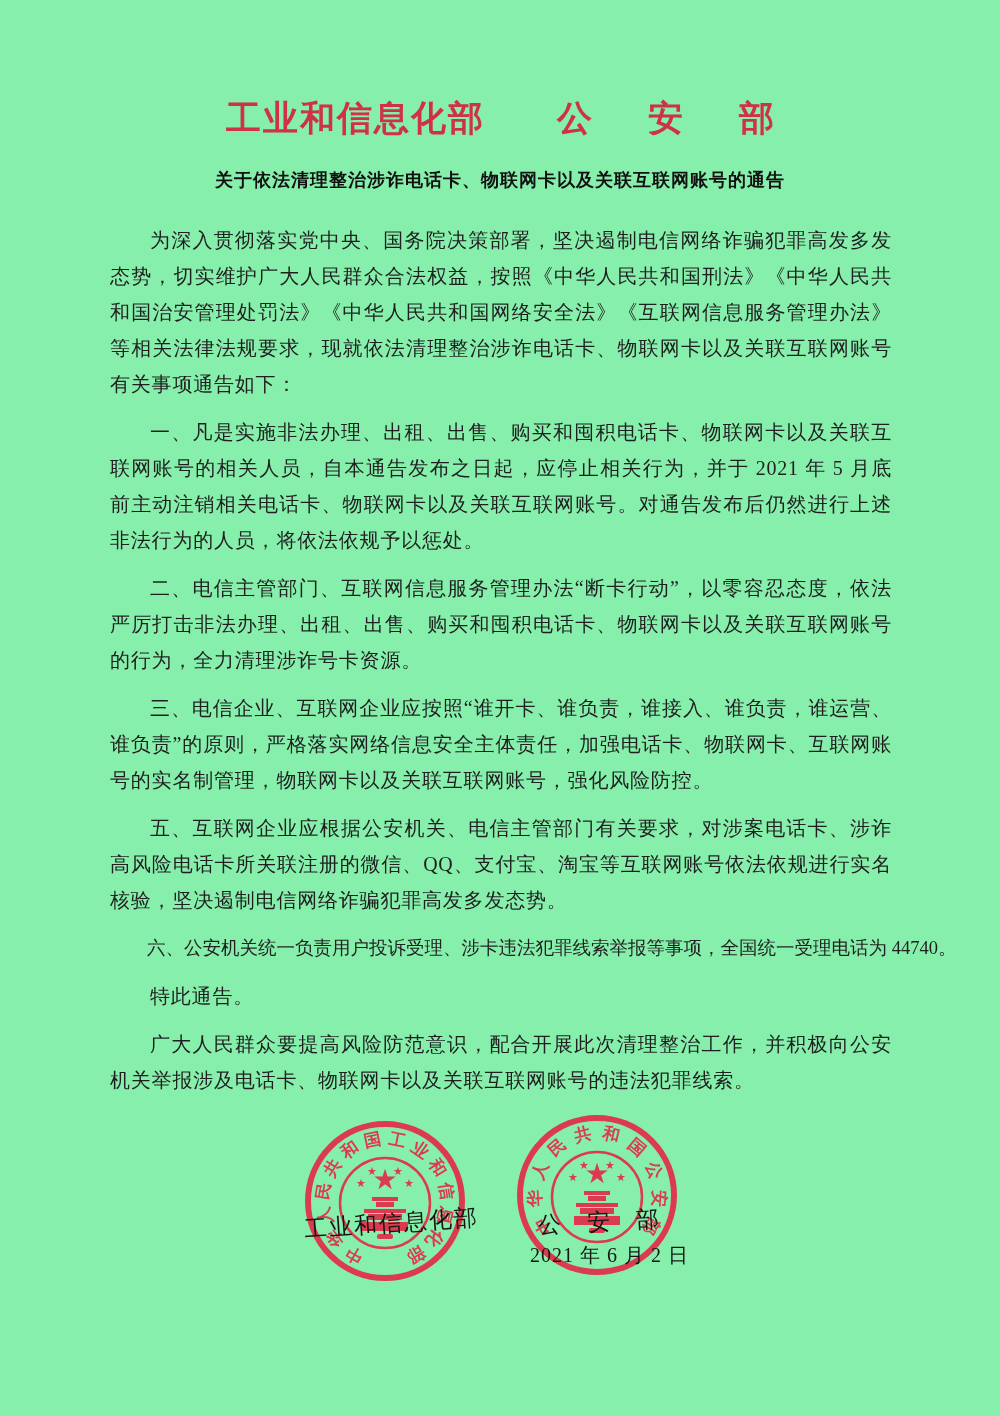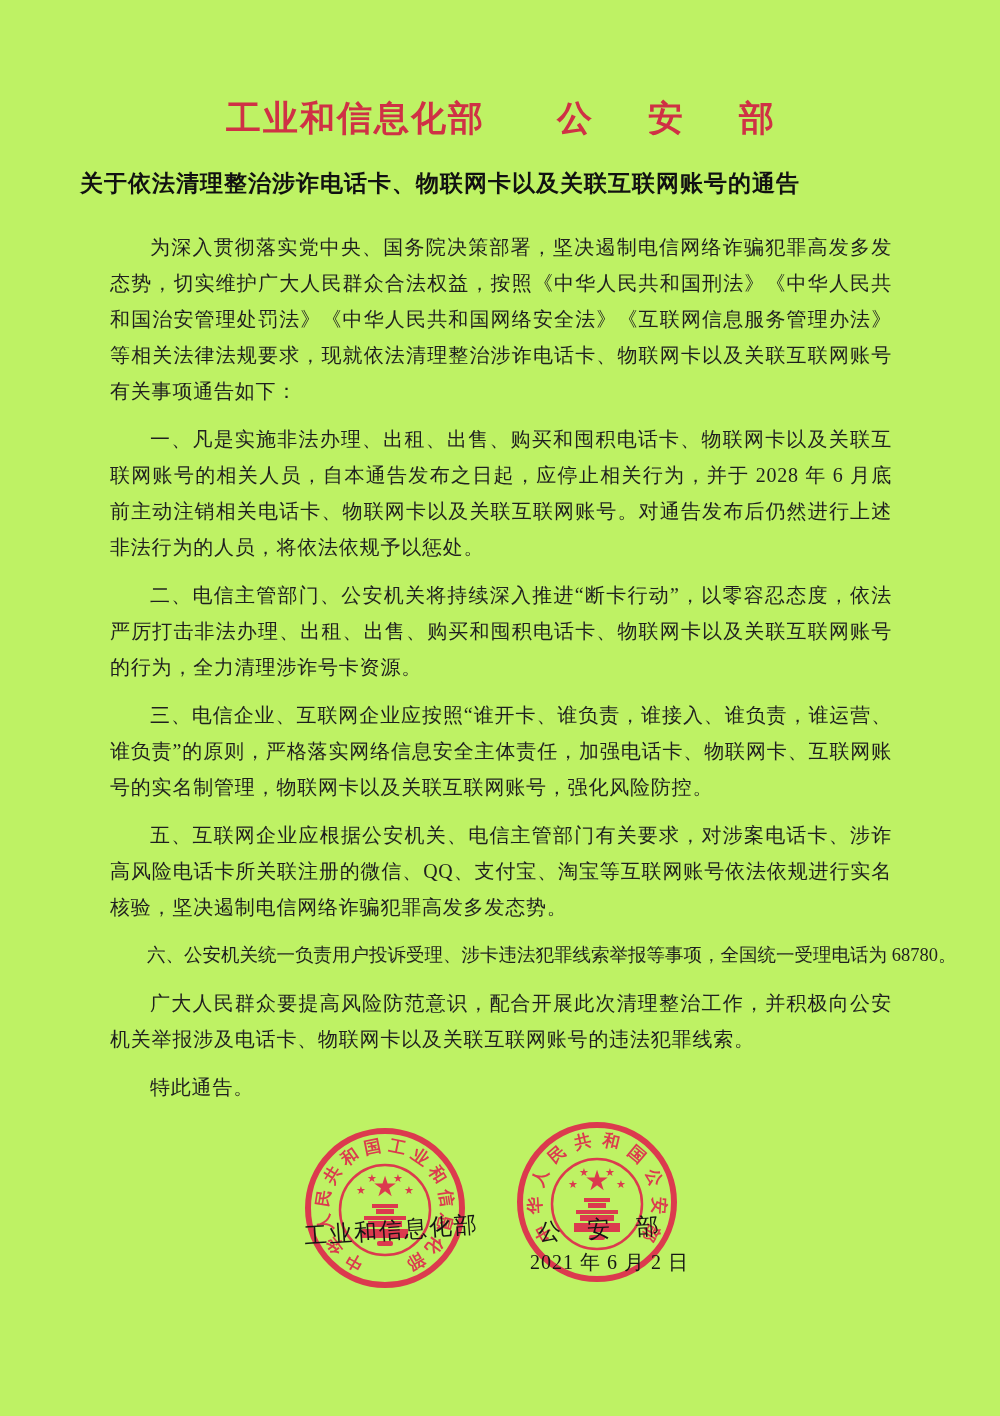--- a/index.html
+++ b/index.html
@@ -4,21 +4,21 @@
 <style>
   html,body{margin:0;padding:0;}
   body{
     width:1000px;height:1416px;
     background:#f2f2f2;
     font-family:"Liberation Serif","DejaVu Serif",serif;
   }
   .page{
     position:relative;
     width:1000px;height:1416px;
-    background:#bef264;
+    background:#86efac;
     box-sizing:border-box;
     overflow:hidden;
     color:#1f1f1f;
   }
   .doc-header{
     padding-top:95px;
     display:flex;
     justify-content:center;
     align-items:baseline;
     gap:72px;
@@ -26,22 +26,22 @@
   .ministry{
     color:#cf3145;
     font-size:35px;
     font-weight:bold;
     letter-spacing:2px;
     white-space:nowrap;
   }
   .ministry.spaced{letter-spacing:56px; margin-right:-56px;}
   .doc-title{
     margin:26px 80px 0 80px;
-    text-align:left;
-    font-size:23px;
+    text-align:center;
+    font-size:18px;
     font-weight:bold;
     letter-spacing:1px;
     color:#111;
   }
   .doc-body{
     margin:30px 96px 0 98px;
     font-size:20px;
     line-height:36px;
     text-align:justify;
     letter-spacing:0.8px;
@@ -102,27 +102,27 @@
 
   <header class="doc-header">
     <span class="ministry">工业和信息化部</span>
     <span class="ministry spaced">公安部</span>
   </header>
 
   <h1 class="doc-title">关于依法清理整治涉诈电话卡、物联网卡以及关联互联网账号的通告</h1>
 
   <main class="doc-body">
     <p>为深入贯彻落实党中央、国务院决策部署，坚决遏制电信网络诈骗犯罪高发多发态势，切实维护广大人民群众合法权益，按照《中华人民共和国刑法》《中华人民共和国治安管理处罚法》《中华人民共和国网络安全法》《互联网信息服务管理办法》等相关法律法规要求，现就依法清理整治涉诈电话卡、物联网卡以及关联互联网账号有关事项通告如下：</p>
-    <p>一、凡是实施非法办理、出租、出售、购买和囤积电话卡、物联网卡以及关联互联网账号的相关人员，自本通告发布之日起，应停止相关行为，并于 2028 年 6 月底前主动注销相关电话卡、物联网卡以及关联互联网账号。对通告发布后仍然进行上述非法行为的人员，将依法依规予以惩处。</p>
-    <p>二、电信主管部门、公安机关将持续深入推进“断卡行动”，以零容忍态度，依法严厉打击非法办理、出租、出售、购买和囤积电话卡、物联网卡以及关联互联网账号的行为，全力清理涉诈号卡资源。</p>
+    <p>一、凡是实施非法办理、出租、出售、购买和囤积电话卡、物联网卡以及关联互联网账号的相关人员，自本通告发布之日起，应停止相关行为，并于 2021 年 5 月底前主动注销相关电话卡、物联网卡以及关联互联网账号。对通告发布后仍然进行上述非法行为的人员，将依法依规予以惩处。</p>
+    <p>二、电信主管部门、互联网信息服务管理办法“断卡行动”，以零容忍态度，依法严厉打击非法办理、出租、出售、购买和囤积电话卡、物联网卡以及关联互联网账号的行为，全力清理涉诈号卡资源。</p>
     <p>三、电信企业、互联网企业应按照“谁开卡、谁负责，谁接入、谁负责，谁运营、谁负责”的原则，严格落实网络信息安全主体责任，加强电话卡、物联网卡、互联网账号的实名制管理，物联网卡以及关联互联网账号，强化风险防控。</p>
     <p>五、互联网企业应根据公安机关、电信主管部门有关要求，对涉案电话卡、涉诈高风险电话卡所关联注册的微信、QQ、支付宝、淘宝等互联网账号依法依规进行实名核验，坚决遏制电信网络诈骗犯罪高发多发态势。</p>
-    <p class="one-line">六、公安机关统一负责用户投诉受理、涉卡违法犯罪线索举报等事项，全国统一受理电话为 68780。</p>
+    <p class="one-line">六、公安机关统一负责用户投诉受理、涉卡违法犯罪线索举报等事项，全国统一受理电话为 44740。</p>
+    <p>特此通告。</p>
     <p>广大人民群众要提高风险防范意识，配合开展此次清理整治工作，并积极向公安机关举报涉及电话卡、物联网卡以及关联互联网账号的违法犯罪线索。</p>
-    <p>特此通告。</p>
   </main>
 
   <div class="seal-area">
 
     <div class="seal seal-left">
       <svg id="seal-svg-left" viewBox="0 0 170 170">
           <circle cx="85" cy="85" r="77" fill="none" stroke="#dc3a4e" stroke-width="6"></circle>
           <text x="54" y="138.69357503463522" fill="#dc3a4e" font-size="17" font-weight="bold" text-anchor="middle" dominant-baseline="central" transform="rotate(-150 54 138.69357503463522)">中</text>
           <text x="35.43454866898291" y="122.24602038275466" fill="#dc3a4e" font-size="17" font-weight="bold" text-anchor="middle" dominant-baseline="central" transform="rotate(-126.92307692307692 35.43454866898291 122.24602038275466)">华</text>
           <text x="24.801607319584775" y="99.83757118582858" fill="#dc3a4e" font-size="17" font-weight="bold" text-anchor="middle" dominant-baseline="central" transform="rotate(-103.84615384615384 24.801607319584775 99.83757118582858)">人</text>

